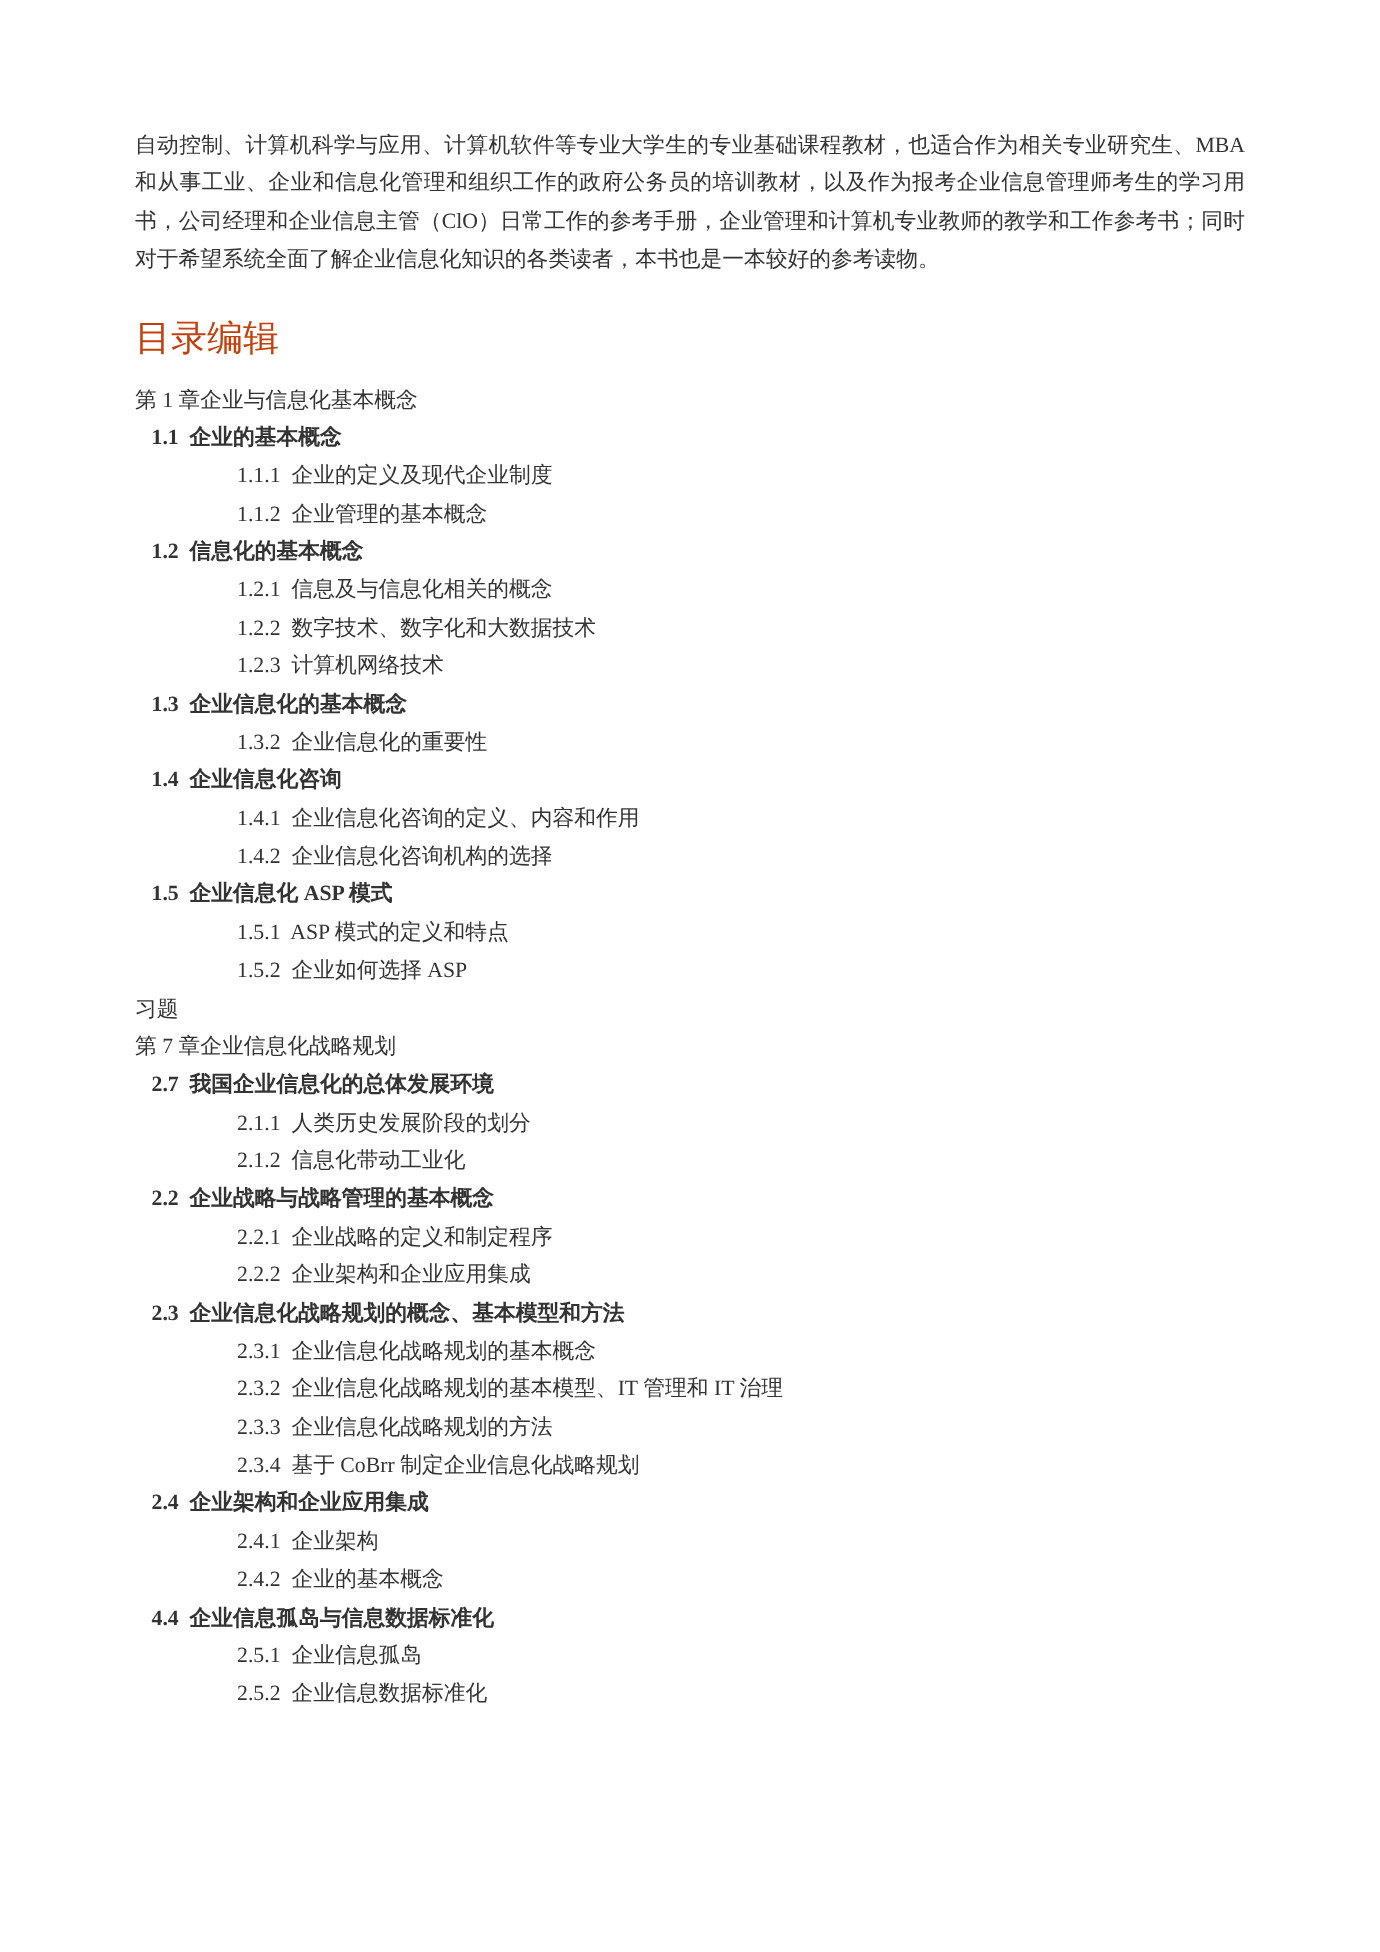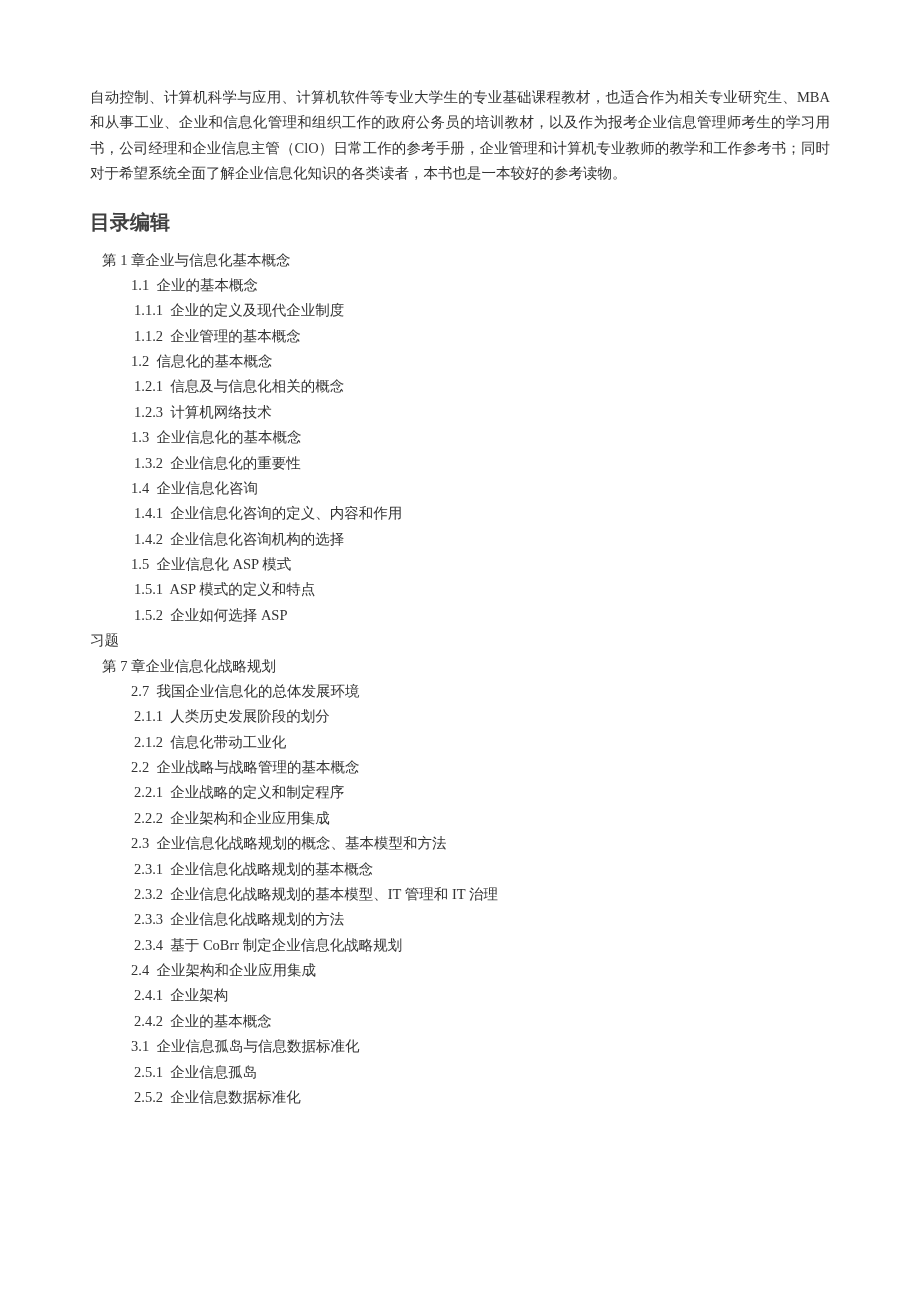--- a/index.html
+++ b/index.html
@@ -11,44 +11,45 @@
       margin: 0;
       padding: 85px 90px 60px 90px;
       width: 920px;
       box-sizing: border-box;
     }
     .intro {
       text-align: justify;
     }
     h2 {
       font-family: "SimHei", "黑体", sans-serif;
-      font-size: 20px;
-      font-weight: bold;
+      font-size: 24px;
+      font-weight: normal;
       margin: 18px 0 8px 0;
-      color: #404040;
+      color: #c2410c;
     }
-    .toc-level-0 { margin-left: 12px; }
-    .toc-level-1 { margin-left: 41px; white-space: pre; }
-    .toc-level-2 { margin-left: 44px; white-space: pre; }
+    .toc-level-0 { margin-left: 0; }
+    .toc-level-1 { margin-left: 11px; white-space: pre; font-weight: bold; }
+    .toc-level-2 { margin-left: 68px; white-space: pre; }
     .toc-line { }
   </style>
 </head>
 <body>
 
 <div class="intro">自动控制、计算机科学与应用、计算机软件等专业大学生的专业基础课程教材，也适合作为相关专业研究生、MBA 和从事工业、企业和信息化管理和组织工作的政府公务员的培训教材，以及作为报考企业信息管理师考生的学习用书，公司经理和企业信息主管（ClO）日常工作的参考手册，企业管理和计算机专业教师的教学和工作参考书；同时对于希望系统全面了解企业信息化知识的各类读者，本书也是一本较好的参考读物。</div>
 
 <h2>目录编辑</h2>
 
 <div id="toc-container">
     <div class="toc-line toc-level-0">第 1 章企业与信息化基本概念</div>
     <div class="toc-line toc-level-1">1.1  企业的基本概念</div>
     <div class="toc-line toc-level-2">1.1.1  企业的定义及现代企业制度</div>
     <div class="toc-line toc-level-2">1.1.2  企业管理的基本概念</div>
     <div class="toc-line toc-level-1">1.2  信息化的基本概念</div>
     <div class="toc-line toc-level-2">1.2.1  信息及与信息化相关的概念</div>
+    <div class="toc-line toc-level-2">1.2.2  数字技术、数字化和大数据技术</div>
     <div class="toc-line toc-level-2">1.2.3  计算机网络技术</div>
     <div class="toc-line toc-level-1">1.3  企业信息化的基本概念</div>
     <div class="toc-line toc-level-2">1.3.2  企业信息化的重要性</div>
     <div class="toc-line toc-level-1">1.4  企业信息化咨询</div>
     <div class="toc-line toc-level-2">1.4.1  企业信息化咨询的定义、内容和作用</div>
     <div class="toc-line toc-level-2">1.4.2  企业信息化咨询机构的选择</div>
     <div class="toc-line toc-level-1">1.5  企业信息化 ASP 模式</div>
     <div class="toc-line toc-level-2">1.5.1  ASP 模式的定义和特点</div>
     <div class="toc-line toc-level-2">1.5.2  企业如何选择 ASP</div>
     <div class="toc-line toc-level-exercise">习题</div>
@@ -60,16 +61,16 @@
     <div class="toc-line toc-level-2">2.2.1  企业战略的定义和制定程序</div>
     <div class="toc-line toc-level-2">2.2.2  企业架构和企业应用集成</div>
     <div class="toc-line toc-level-1">2.3  企业信息化战略规划的概念、基本模型和方法</div>
     <div class="toc-line toc-level-2">2.3.1  企业信息化战略规划的基本概念</div>
     <div class="toc-line toc-level-2">2.3.2  企业信息化战略规划的基本模型、IT 管理和 IT 治理</div>
     <div class="toc-line toc-level-2">2.3.3  企业信息化战略规划的方法</div>
     <div class="toc-line toc-level-2">2.3.4  基于 CoBrr 制定企业信息化战略规划</div>
     <div class="toc-line toc-level-1">2.4  企业架构和企业应用集成</div>
     <div class="toc-line toc-level-2">2.4.1  企业架构</div>
     <div class="toc-line toc-level-2">2.4.2  企业的基本概念</div>
-    <div class="toc-line toc-level-1">3.1  企业信息孤岛与信息数据标准化</div>
+    <div class="toc-line toc-level-1">4.4  企业信息孤岛与信息数据标准化</div>
     <div class="toc-line toc-level-2">2.5.1  企业信息孤岛</div>
     <div class="toc-line toc-level-2">2.5.2  企业信息数据标准化</div>
   </div>
 
 </body></html>

